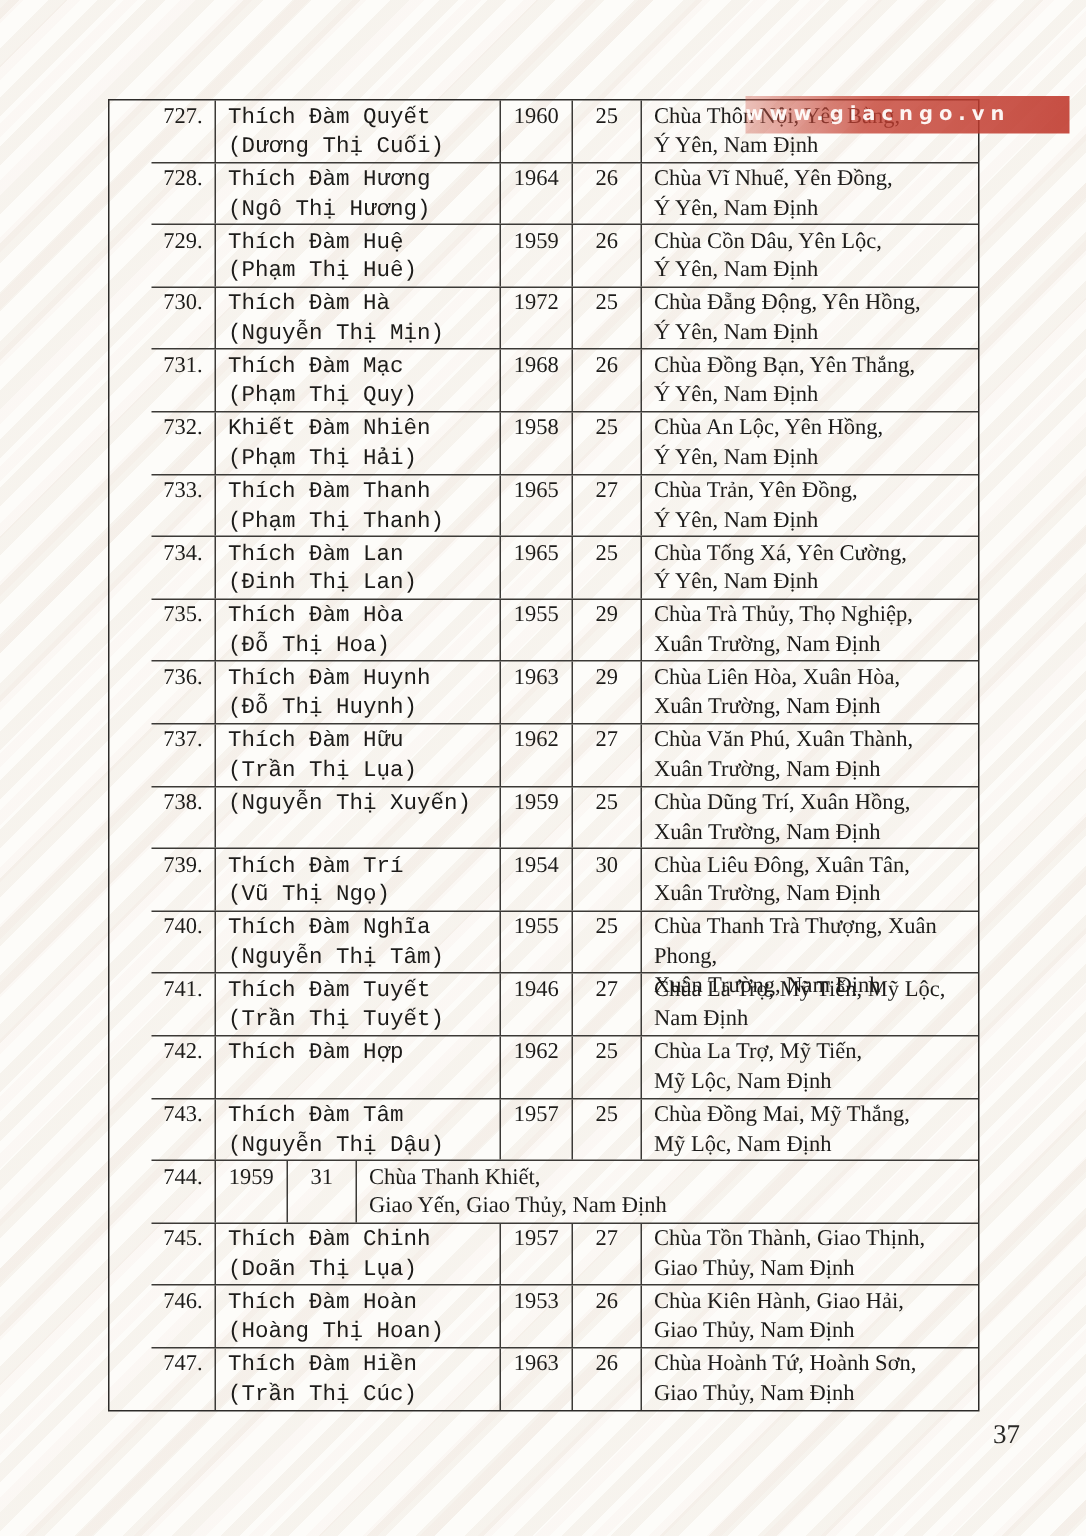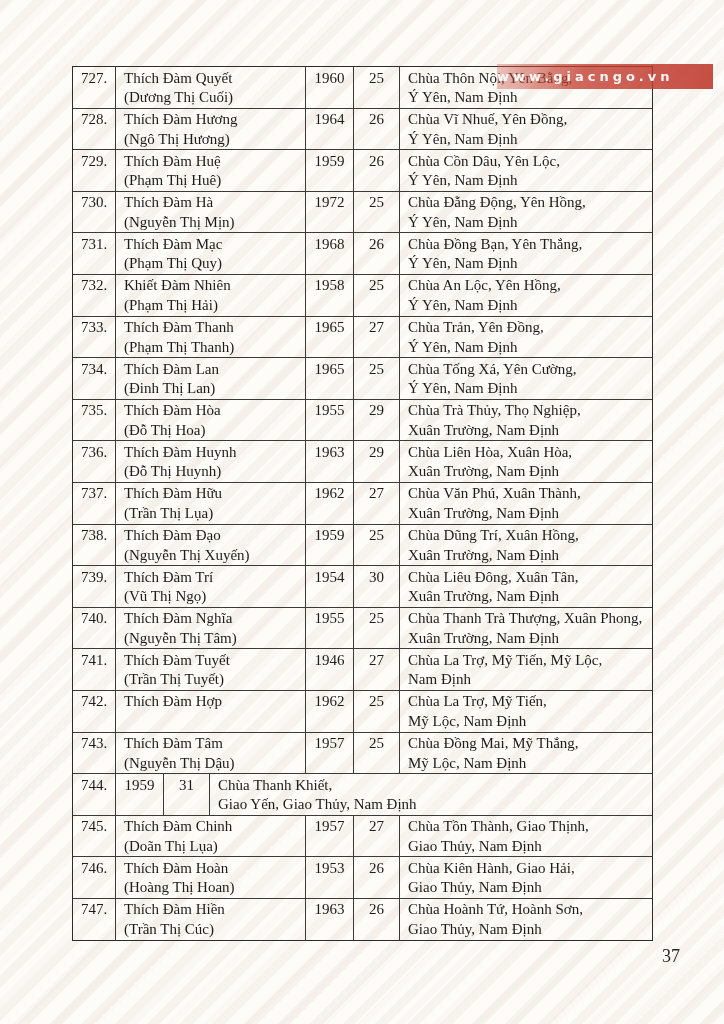--- a/index.html
+++ b/index.html
@@ -16,32 +16,32 @@
       repeating-linear-gradient(135deg,
         rgba(228,190,180,0.07) 4px, rgba(228,190,180,0.07) 11px,
         rgba(255,255,255,0) 11px, rgba(255,255,255,0) 31px);
   }
 
   #registry-table {
     position:absolute; left:72px; top:66px; width:581px;
     border:1.5px solid #2e2c2a;
     background:transparent;
   }
-  .tr { display:flex; height:41.6px; border-bottom:1px solid #3c3a37; }
+  .tr { display:flex; height:41.6px; border-bottom:1px solid #3c3a37;margin-left:28px; }
   .tr:last-child { border-bottom:none; }
   .td {
     border-right:1px solid #3c3a37;
     padding-top:1.5px;
     color:#1d1c1a;
     font-size:15px; line-height:19.5px;
     overflow:visible;
   }
   .td:last-child { border-right:none; }
   .c1 { width:43px; text-align:center; }
-  .c2 { width:190px; padding-left:8px; }
+  .c2 { width:190px; padding-left:8px;font-family:Liberation Mono, monospace; }
   .c3 { width:48px; text-align:center; }
   .c4 { width:46px; text-align:center; }
   .c5 { flex:1; padding-left:8px; }
 
   #site-watermark {
     position:absolute; left:497px; top:64px; width:216px; height:25px;
     background:linear-gradient(90deg,
       rgba(207,95,80,0.38) 0%, rgba(196,62,48,0.78) 38%, rgba(191,55,43,0.88) 100%);
     display:flex; align-items:center; 
     padding-right:16px;
@@ -214,21 +214,20 @@
       <div class="td c4"><span class="bind-yrs">27</span></div>
       <div class="td c5">
         <div class="bind-addr1">Chùa Văn Phú, Xuân Thành,</div>
         <div class="bind-addr2">Xuân Trường, Nam Định</div>
       </div>
     </div>
 
     <div class="tr">
       <div class="td c1"><span class="bind-no">738.</span></div>
       <div class="td c2">
-        <div class="bind-name">Thích Đàm Đạo</div>
         <div class="bind-lay">(Nguyễn Thị Xuyến)</div>
       </div>
       <div class="td c3"><span class="bind-year">1959</span></div>
       <div class="td c4"><span class="bind-yrs">25</span></div>
       <div class="td c5">
         <div class="bind-addr1">Chùa Dũng Trí, Xuân Hồng,</div>
         <div class="bind-addr2">Xuân Trường, Nam Định</div>
       </div>
     </div>
 

